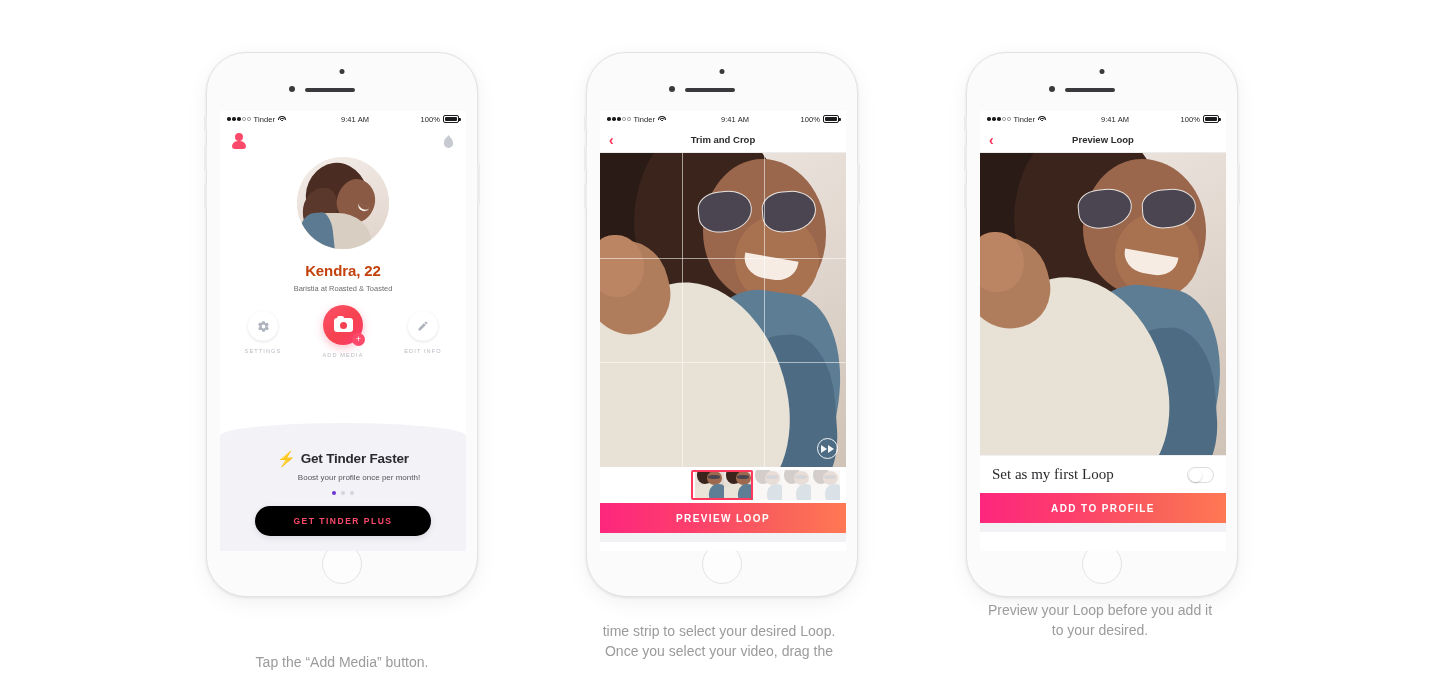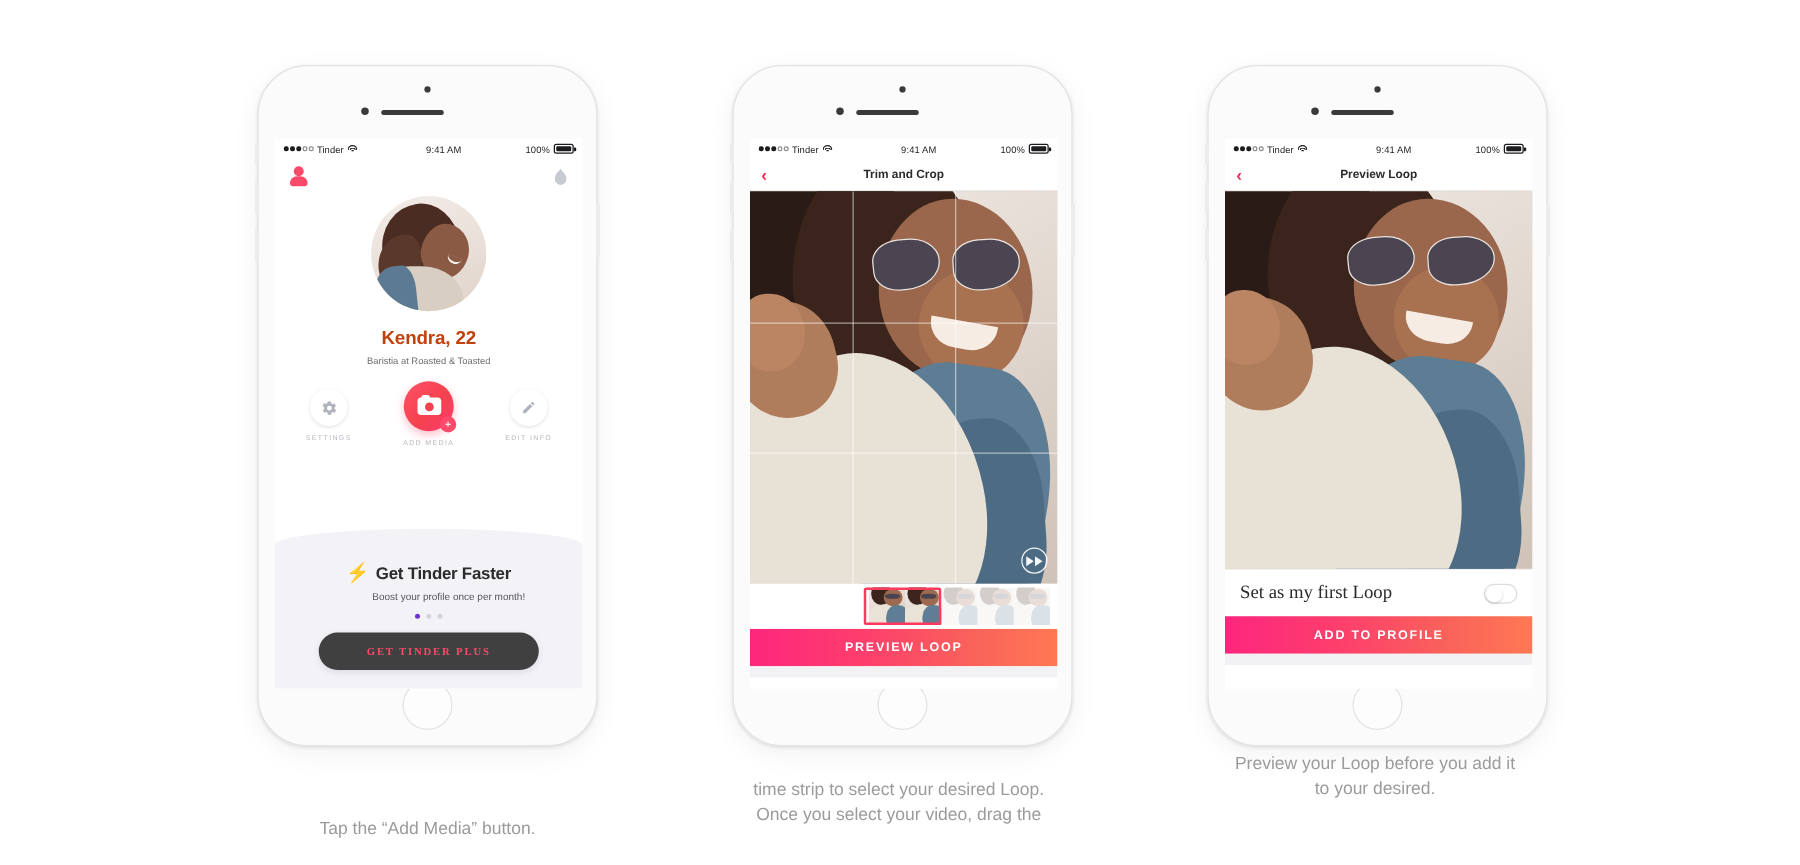--- a/index.html
+++ b/index.html
@@ -121,24 +121,24 @@
     background: #f3f3f7; border-radius: 100% 100% 0 0 / 26px 26px 0 0;
     display: flex; flex-direction: column; align-items: center;
   }
   .promo-title { display: flex; align-items: center; gap: 5px; margin-top: 28px; font-size: 13.5px; font-weight: 600; color: #2b2b2e; letter-spacing: -0.2px; }
   .bolt { color: #7b3ff2; font-size: 15px; line-height: 1; }
   .promo-sub { font-size: 8px; color: #55555c; margin-top: 7px; margin-left: 32px; }
   .dots { display: flex; gap: 5px; margin-top: 9px; }
   .dots i { width: 4px; height: 4px; border-radius: 50%; background: #d3d4dc; display: block; }
   .dots i.on { background: #6b35d6; }
   .cta-plus {
-    margin-top: 11px; width: 176px; height: 30px; border-radius: 16px; background: #404040;
+    margin-top: 11px; width: 176px; height: 30px; border-radius: 16px; background: #000000;
     box-shadow: 0 2px 6px rgba(40,40,80,0.12);
     display: flex; align-items: center; justify-content: center;
-    font-size: 8.5px; font-weight: 700; letter-spacing: 1.5px; color: #fd4a6a; font-family: Liberation Serif, serif;
+    font-size: 8.5px; font-weight: 700; letter-spacing: 1.5px; color: #fd4a6a;
   }
 
   
   .navbar { height: 26px; display: flex; align-items: center; position: relative; border-bottom: 1px solid #ececed; background:#fff; }
   .nav-back { position: absolute; left: 9px; color: #fd2c55; font-size: 14px; font-weight: 700; line-height: 1; }
   .nav-title { flex: 1; text-align: center; font-size: 9.5px; font-weight: 600; color: #2b2b2e; }
 
   
   .vid { position: relative; overflow: hidden; background: #d9cfc6; }
   .vid .bg      { position: absolute; inset: 0; background: linear-gradient(150deg,#efe9e4 0%, #e3d9d1 45%, #cfc2b6 100%); }

